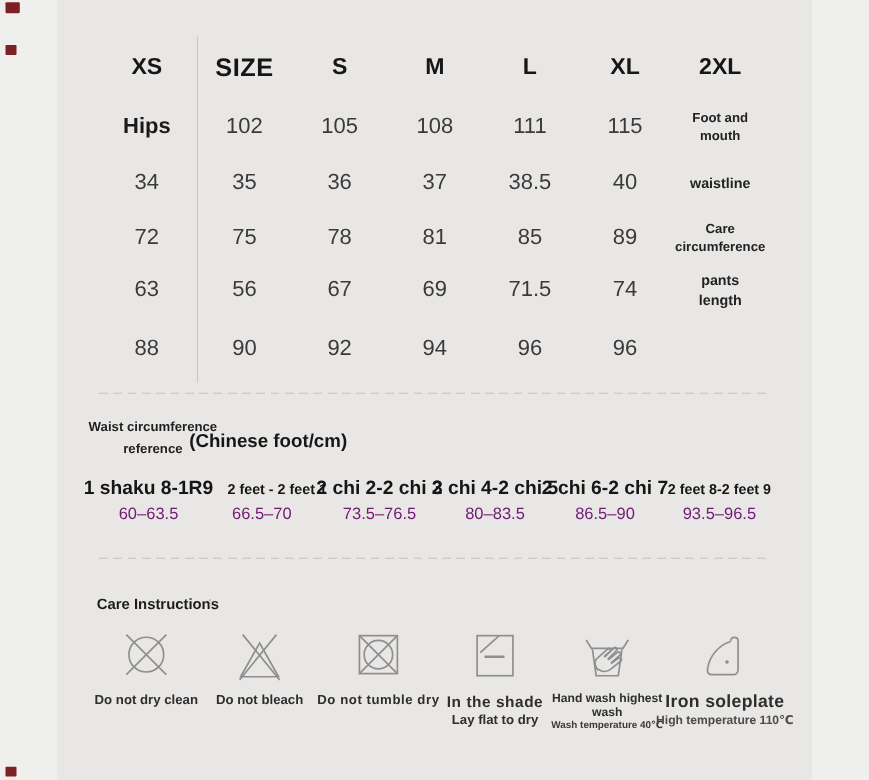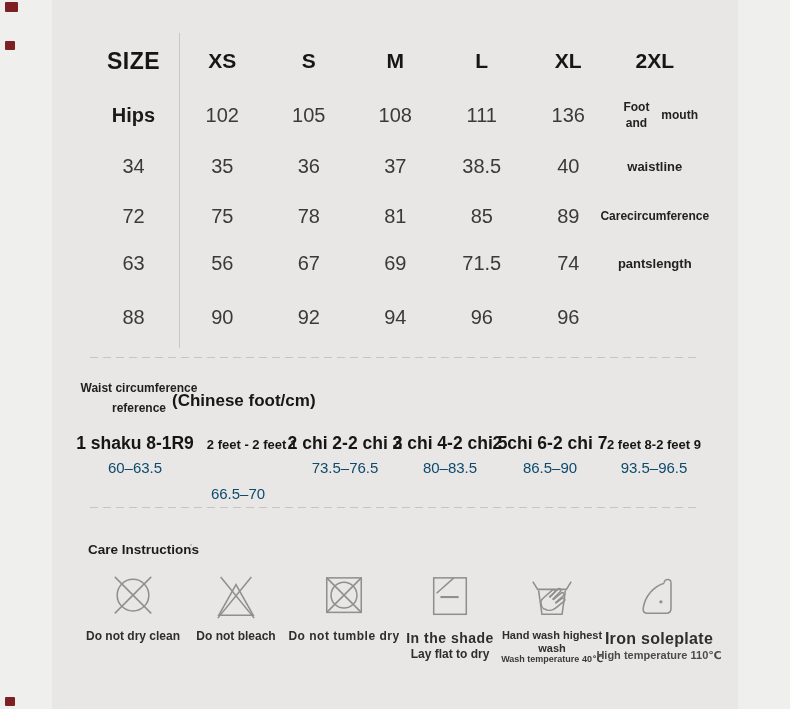--- a/index.html
+++ b/index.html
@@ -18,41 +18,41 @@
   .size-table{
     position:absolute;left:88px;top:33px;width:610px;height:315px;
     display:grid;
     grid-template-columns:91px repeat(6,86.5px);
     grid-template-rows:56px 52px 51px 48px 47px 61px;
   }
   .cell{display:flex;align-items:center;justify-content:center;text-align:center;}
   .h-size{font-size:23px;font-weight:700;letter-spacing:.5px;color:#161616;}
   .h-col{font-size:21px;font-weight:700;color:#161616;}
   .lab-big{font-size:20px;font-weight:700;color:#1a1a1a;}
-  .lab-sm{font-size:12px;font-weight:700;line-height:1.35;color:#222;flex-direction:row;}
+  .lab-sm{font-size:12px;font-weight:700;line-height:1.35;color:#222;flex-direction:column;}
   .lab-md{font-size:13px;font-weight:700;color:#222;}
   .val{font-size:20px;font-weight:400;color:#3a3a3a;}
   .vline{position:absolute;left:179px;top:33px;width:1px;height:315px;background:#c9c8c6;}
 
   
   .dash{position:absolute;left:90px;width:610px;height:1px;
     background:repeating-linear-gradient(90deg,#c6c5c3 0 8px,transparent 8px 13px);}
   .dash.top{top:357px;}
   .dash.bottom{top:507px;}
 
   
   .wr-line{position:absolute;transform:translateX(-50%);white-space:nowrap;
     font-size:12px;font-weight:700;color:#1f1f1f;}
   .unit-note{position:absolute;left:172px;top:391px;font-size:17px;font-weight:700;
     white-space:nowrap;color:#161616;}
   .chi{position:absolute;top:433px;transform:translateX(-50%);white-space:nowrap;
     font-size:17.5px;font-weight:700;color:#161616;}
   .chi.small{font-size:13px;top:437px;}
   .cm{position:absolute;top:459px;transform:translateX(-50%);white-space:nowrap;
-    font-size:15px;font-weight:400;color:#0c4a6e;}
+    font-size:15px;font-weight:400;color:#701a75;}
 
   
   .care-title{position:absolute;left:88px;top:542px;font-size:13.5px;font-weight:700;color:#1c1c1c;}
   .care-colon{position:absolute;left:189px;top:540px;font-size:12px;color:#b5b4b2;font-weight:700;}
   .care-item{position:absolute;top:575px;width:140px;transform:translateX(-50%);
     display:flex;flex-direction:column;align-items:center;}
   .care-item svg{display:block;margin-bottom:8px;}
   .icon-stroke{stroke:#8f8f8f;stroke-width:1.6;fill:none;}
   .cl{white-space:nowrap;text-align:right;color:#2e2e2e;font-weight:700;}
   .cl-main{font-size:12px;line-height:1.25;}
@@ -73,34 +73,34 @@
   <div class="side-strip right"></div>
 
   <div class="edge-mark" style="left:5px;top:2px;width:13px;height:10px;"></div>
   <div class="edge-mark" style="left:5px;top:41px;width:10px;height:9px;"></div>
   <div class="edge-mark" style="left:5px;top:697px;width:10px;height:9px;"></div>
 
   <div class="vline"></div>
 
   <div class="size-table">
 
+    <div class="cell h-col">XS</div>
     <div class="cell h-size">SIZE</div>
-    <div class="cell h-col">XS</div>
     <div class="cell h-col">S</div>
     <div class="cell h-col">M</div>
     <div class="cell h-col">L</div>
     <div class="cell h-col">XL</div>
     <div class="cell h-col">2XL</div>
 
     <div class="cell lab-big">Hips</div>
     <div class="cell val">102</div>
     <div class="cell val">105</div>
     <div class="cell val">108</div>
     <div class="cell val">111</div>
-    <div class="cell val">136</div>
+    <div class="cell val">115</div>
 
     <div class="cell lab-sm">
       <span>Foot and</span>
       <span>mouth</span>
     </div>
     <div class="cell val">34</div>
     <div class="cell val">35</div>
     <div class="cell val">36</div>
     <div class="cell val">37</div>
     <div class="cell val">38.5</div>
@@ -144,21 +144,21 @@
   <span class="unit-note">(Chinese foot/cm)</span>
 
   <span class="chi" style="left:135px;">1 shaku 8-1R9</span>
   <span class="chi small" style="left:238px;margin-left:14px;">2 feet - 2 feet 1</span>
   <span class="chi" style="left:345px;">2 chi 2-2 chi 3</span>
   <span class="chi" style="left:450px;">2 chi 4-2 chi 5</span>
   <span class="chi" style="left:550px;">2 chi 6-2 chi 7</span>
   <span class="chi small" style="left:654px;">2 feet 8-2 feet 9</span>
 
   <span class="cm" style="left:135px;">60–63.5</span>
-  <span class="cm" style="left:238px;margin-top:26px;">66.5–70</span>
+  <span class="cm" style="left:238px;">66.5–70</span>
   <span class="cm" style="left:345px;">73.5–76.5</span>
   <span class="cm" style="left:450px;">80–83.5</span>
   <span class="cm" style="left:550px;">86.5–90</span>
   <span class="cm" style="left:654px;">93.5–96.5</span>
 
   <div class="dash bottom"></div>
 
   <span class="care-title">Care Instructions</span>
   <span class="care-colon">:</span>
 

